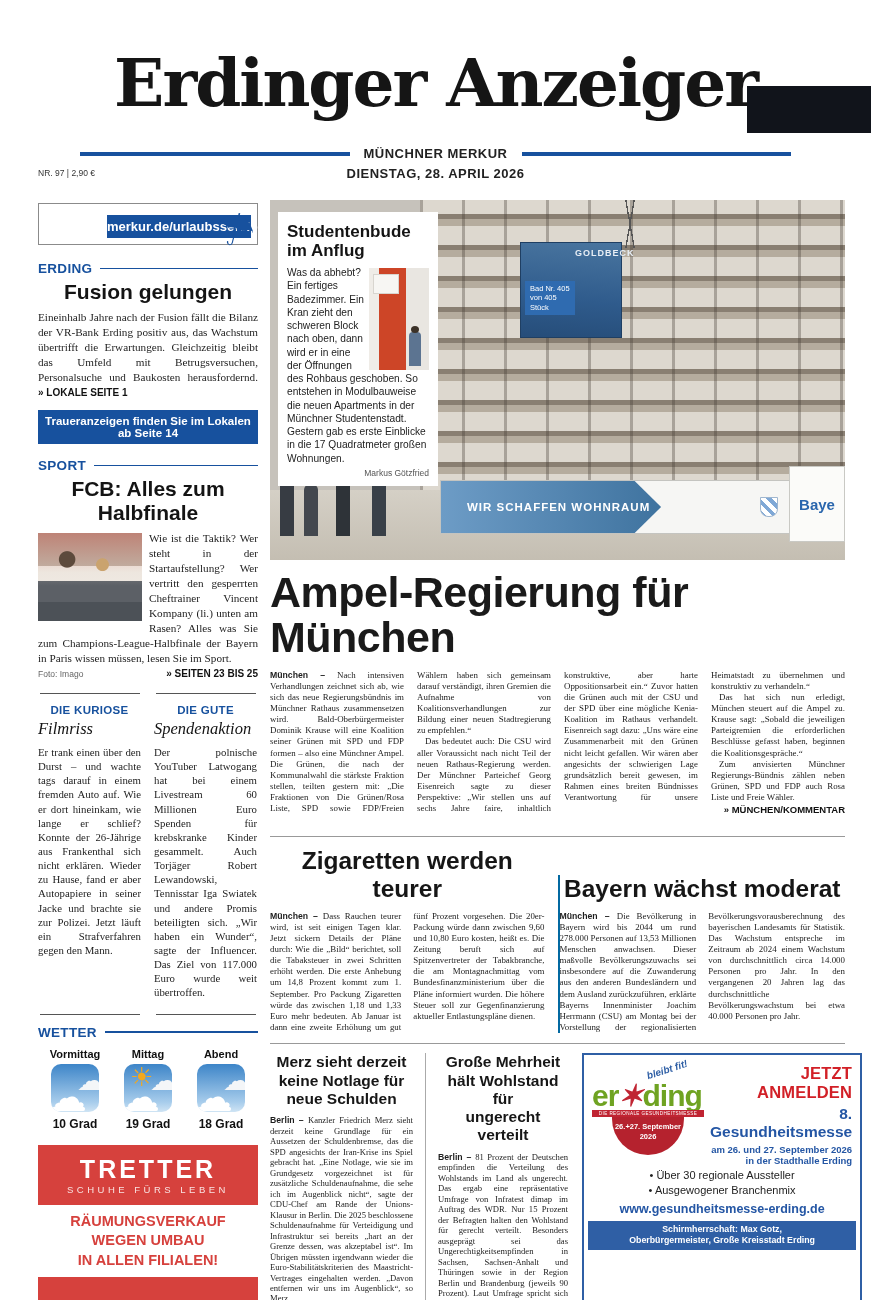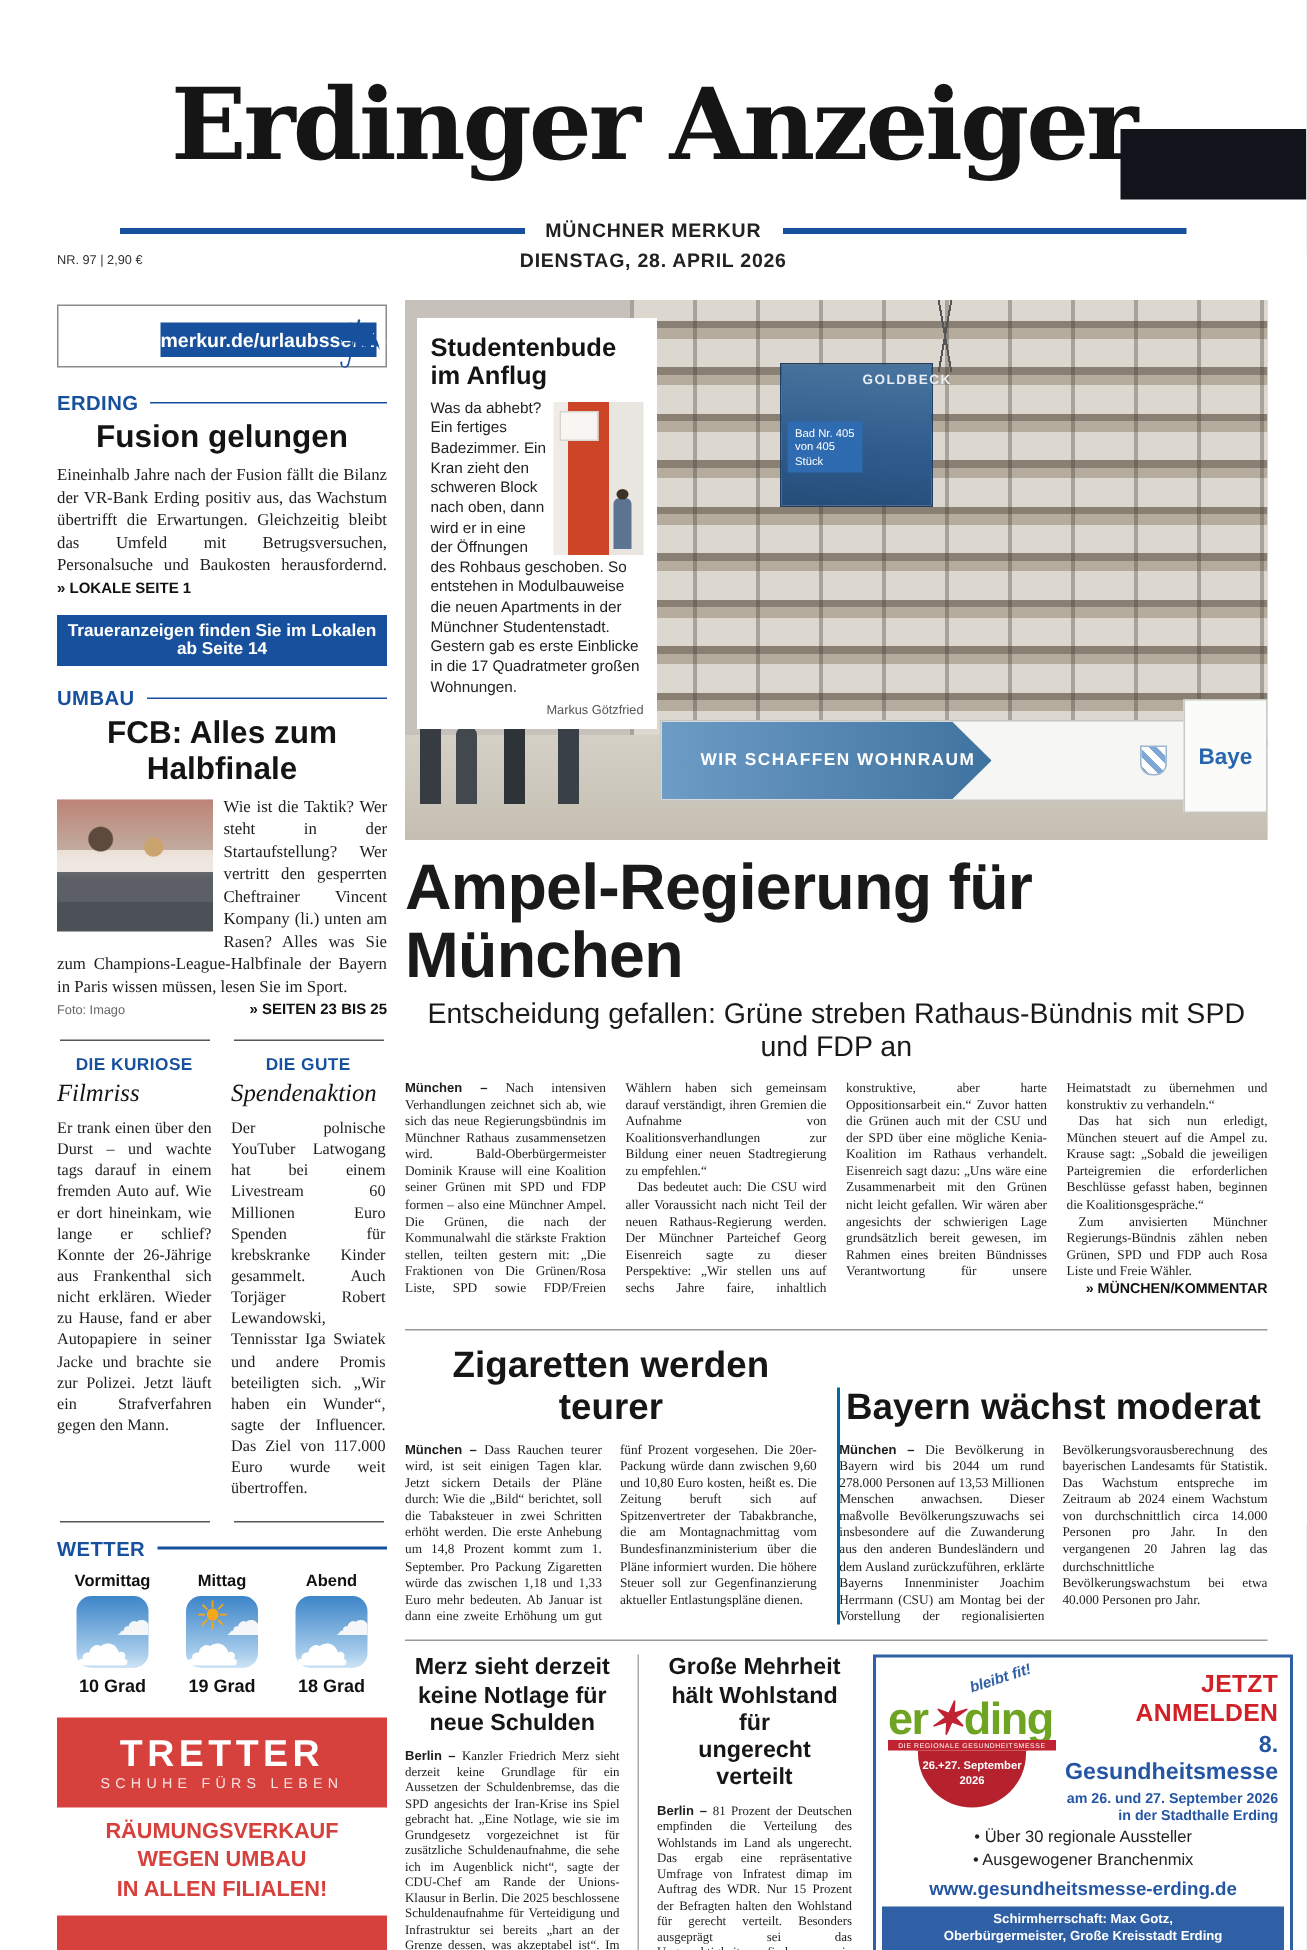--- a/index.html
+++ b/index.html
@@ -202,21 +202,21 @@
     <div class="label-row">
       <span class="label-blue">ERDING</span>
       <span class="line"></span>
     </div>
     <h2 class="sec-head">Fusion gelungen</h2>
     <p class="body-text"><span>Eineinhalb Jahre nach der Fusion fällt die Bilanz der VR-Bank Erding positiv aus, das Wachstum übertrifft die Erwartungen. Gleichzeitig bleibt das Umfeld mit Betrugsversuchen, Personalsuche und Baukosten herausfordernd.</span> <span class="endref">» LOKALE SEITE 1</span></p>
 
     <div class="trauer-bar">Traueranzeigen finden Sie im Lokalen ab Seite 14</div>
 
     <div class="label-row">
-      <span class="label-blue">UMBAU</span>
+      <span class="label-blue">SPORT</span>
       <span class="line"></span>
     </div>
     <h2 class="sec-head">FCB: Alles zum Halbfinale</h2>
     <div style="overflow:hidden;">
       <div class="sport-photo"></div>
       <p class="body-text"><span>Wie ist die Taktik? Wer steht in der Startaufstellung? Wer vertritt den gesperrten Cheftrainer Vincent Kompany (li.) unten am Rasen? Alles was Sie zum Champions-League-Halbfinale der Bayern in Paris wissen müssen, lesen Sie im Sport.</span></p>
       <div class="sport-foot">
         <span class="credit">Foto: Imago</span>
         <span class="endref">» SEITEN 23 BIS 25</span>
       </div>
@@ -325,21 +325,20 @@
               <span class="cab"></span>
               <span class="fig"></span>
             </span>
           <span>Was da abhebt? Ein fertiges Badezimmer. Ein Kran zieht den schweren Block nach oben, dann wird er in eine der Öffnungen des Rohbaus geschoben. So entstehen in Modulbauweise die neuen Apartments in der Münchner Studentenstadt. Gestern gab es erste Einblicke in die 17 Quadratmeter großen Wohnungen.</span>
         </div>
         <div class="cap-credit">Markus Götzfried</div>
       </div>
     </div>
 
     <h1 class="lead-head">Ampel-Regierung für München</h1>
-    <div class="lead-sub">Entscheidung gefallen: Grüne streben Rathaus-Bündnis mit SPD und FDP an</div>
 
     <div class="lead-body art-body">
       <p><span class="dl">München – </span><span>Nach intensiven Verhandlungen zeichnet sich ab, wie sich das neue Regierungsbündnis im Münchner Rathaus zusammensetzen wird. Bald-Oberbürgermeister Dominik Krause will eine Koalition seiner Grünen mit SPD und FDP formen – also eine Münchner Ampel. Die Grünen, die nach der Kommunalwahl die stärkste Fraktion stellen, teilten gestern mit: „Die Fraktionen von Die Grünen/Rosa Liste, SPD sowie FDP/Freien Wählern haben sich gemeinsam darauf verständigt, ihren Gremien die Aufnahme von Koalitionsverhandlungen zur Bildung einer neuen Stadtregierung zu empfehlen.“</span></p>
       <p><span>Das bedeutet auch: Die CSU wird aller Voraussicht nach nicht Teil der neuen Rathaus-Regierung werden. Der Münchner Parteichef Georg Eisenreich sagte zu dieser Perspektive: „Wir stellen uns auf sechs Jahre faire, inhaltlich konstruktive, aber harte Oppositionsarbeit ein.“ Zuvor hatten die Grünen auch mit der CSU und der SPD über eine mögliche Kenia-Koalition im Rathaus verhandelt. Eisenreich sagt dazu: „Uns wäre eine Zusammenarbeit mit den Grünen nicht leicht gefallen. Wir wären aber angesichts der schwierigen Lage grundsätzlich bereit gewesen, im Rahmen eines breiten Bündnisses Verantwortung für unsere Heimatstadt zu übernehmen und konstruktiv zu verhandeln.“</span></p>
       <p><span>Das hat sich nun erledigt, München steuert auf die Ampel zu. Krause sagt: „Sobald die jeweiligen Parteigremien die erforderlichen Beschlüsse gefasst haben, beginnen die Koalitionsgespräche.“</span></p>
       <p><span>Zum anvisierten Münchner Regierungs-Bündnis zählen neben Grünen, SPD und FDP auch Rosa Liste und Freie Wähler.</span><span class="endref">» MÜNCHEN/KOMMENTAR</span></p>
     </div>
 
     <div class="hrule"></div>
 

